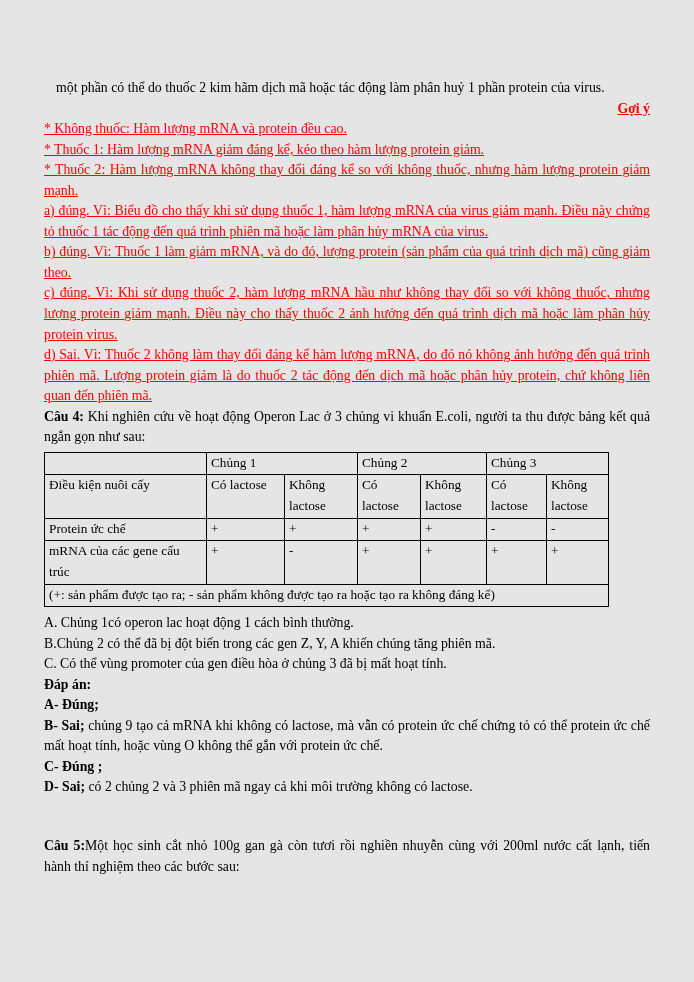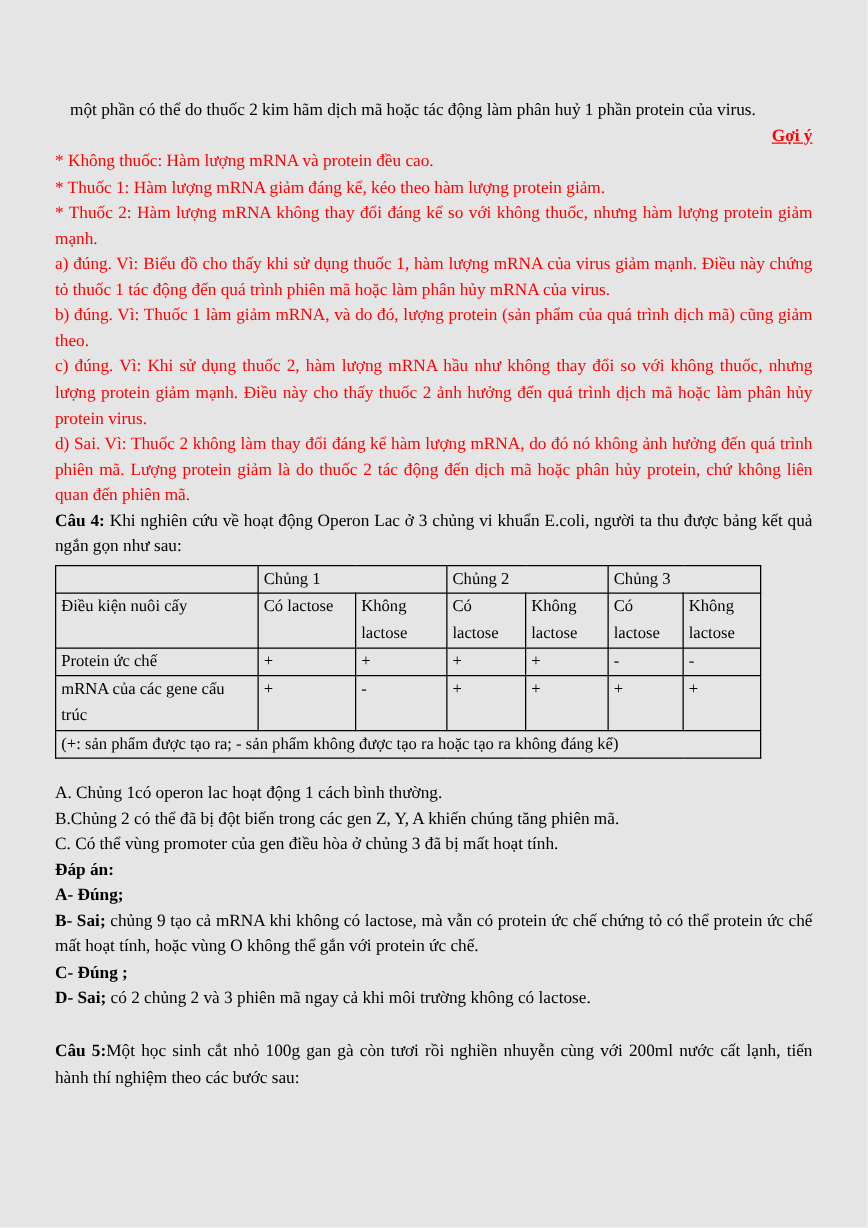--- a/index.html
+++ b/index.html
@@ -6,43 +6,43 @@
   html, body { width: 694px; height: 982px; background: #ffffff; overflow: hidden; }
   body {
     font-family: "Liberation Serif", "DejaVu Serif", serif;
     font-size: 13.8px;
     line-height: 1.49;
     color: #000000;
   }
   .page { width: 694px; height: 982px; padding: 78px 44px 0 44px; background: #e5e5e5; }
   .line { text-align: justify; }
   .indent { padding-left: 12px; }
-  .red { color: #ff0000; }
+  .red { color: #ff0000; text-decoration: underline; }
   .goiy {
     font-weight: bold;
     text-decoration: underline;
     text-align: right;
   }
   b { font-weight: bold; }
   table.operon {
     border-collapse: collapse;
     table-layout: fixed;
     width: 564px;
-    margin: 4px 0 17px 0;
+    margin: 4px 0 6px 0;
   }
   table.operon td {
     border: 1px solid #000000;
     padding: 0 4px 1px 4px;
     vertical-align: top;
     text-align: left;
     font-size: 13.3px;
     line-height: 1.55;
     overflow: hidden;
   }
-  .cau5 { margin-top: 22px; }
+  .cau5 { margin-top: 38px; }
 </style>
 </head>
 <body>
 
 <div class="page">
 
   <p class="line indent">một phần có thể do thuốc 2 kim hãm dịch mã hoặc tác động làm phân huỷ 1 phần protein của virus.</p>
 
   <p class="line red goiy">Gợi ý</p>
 

